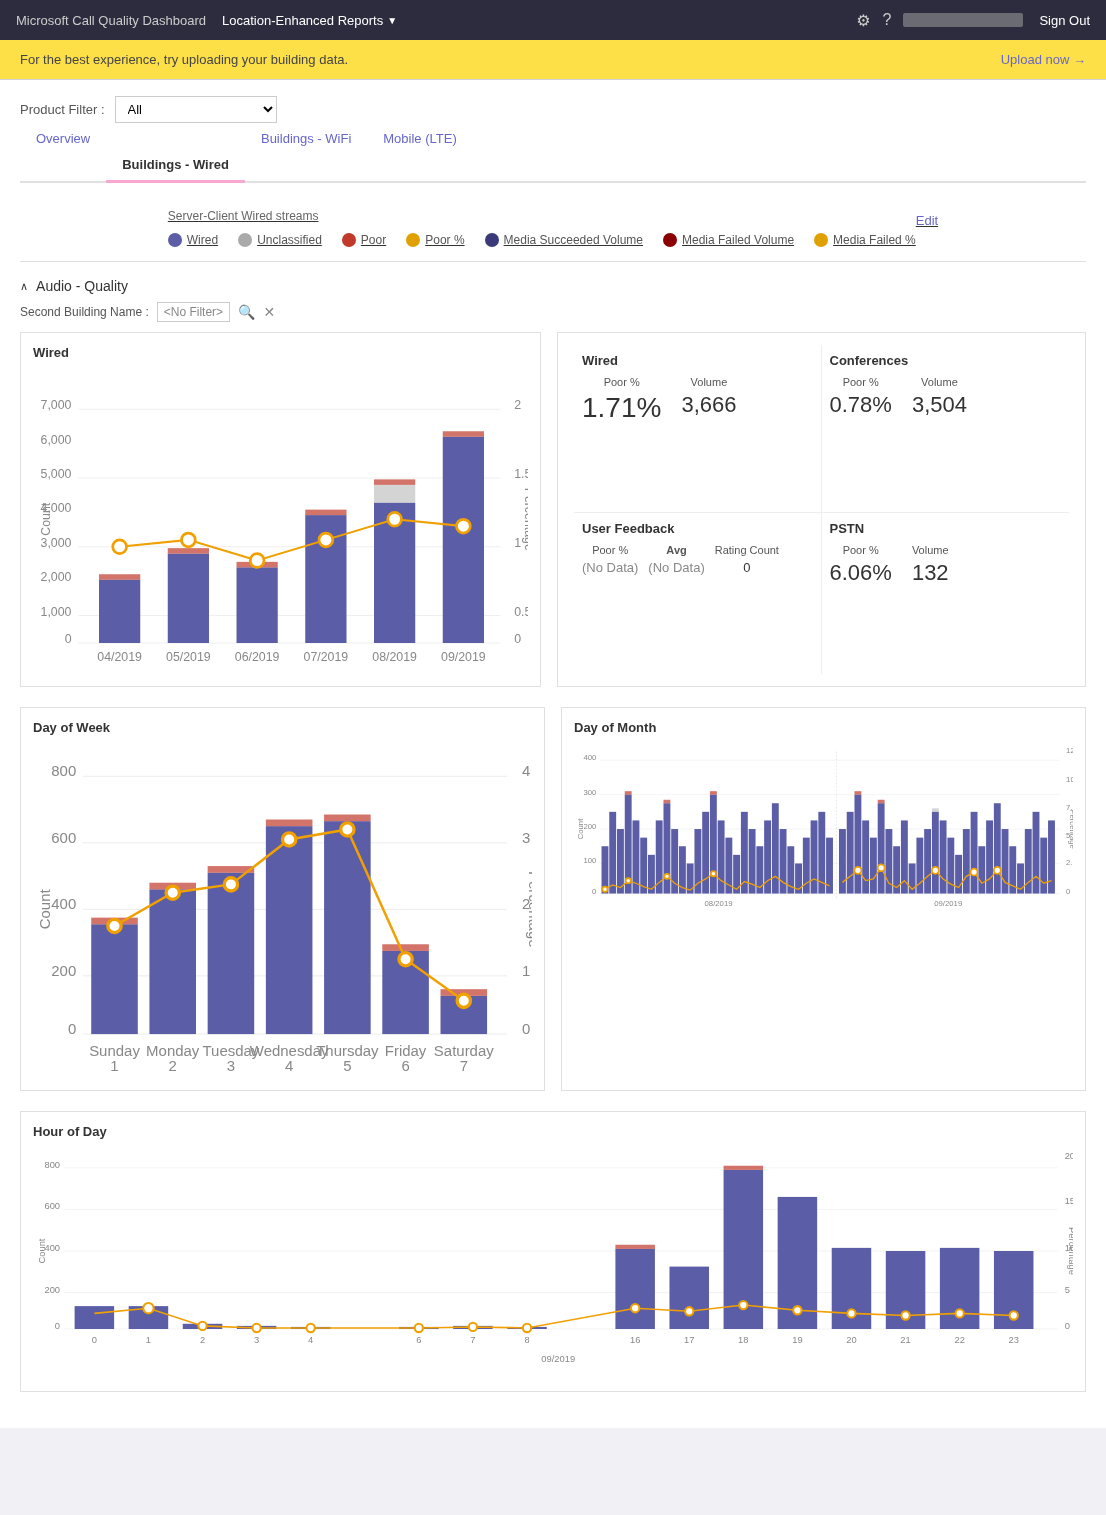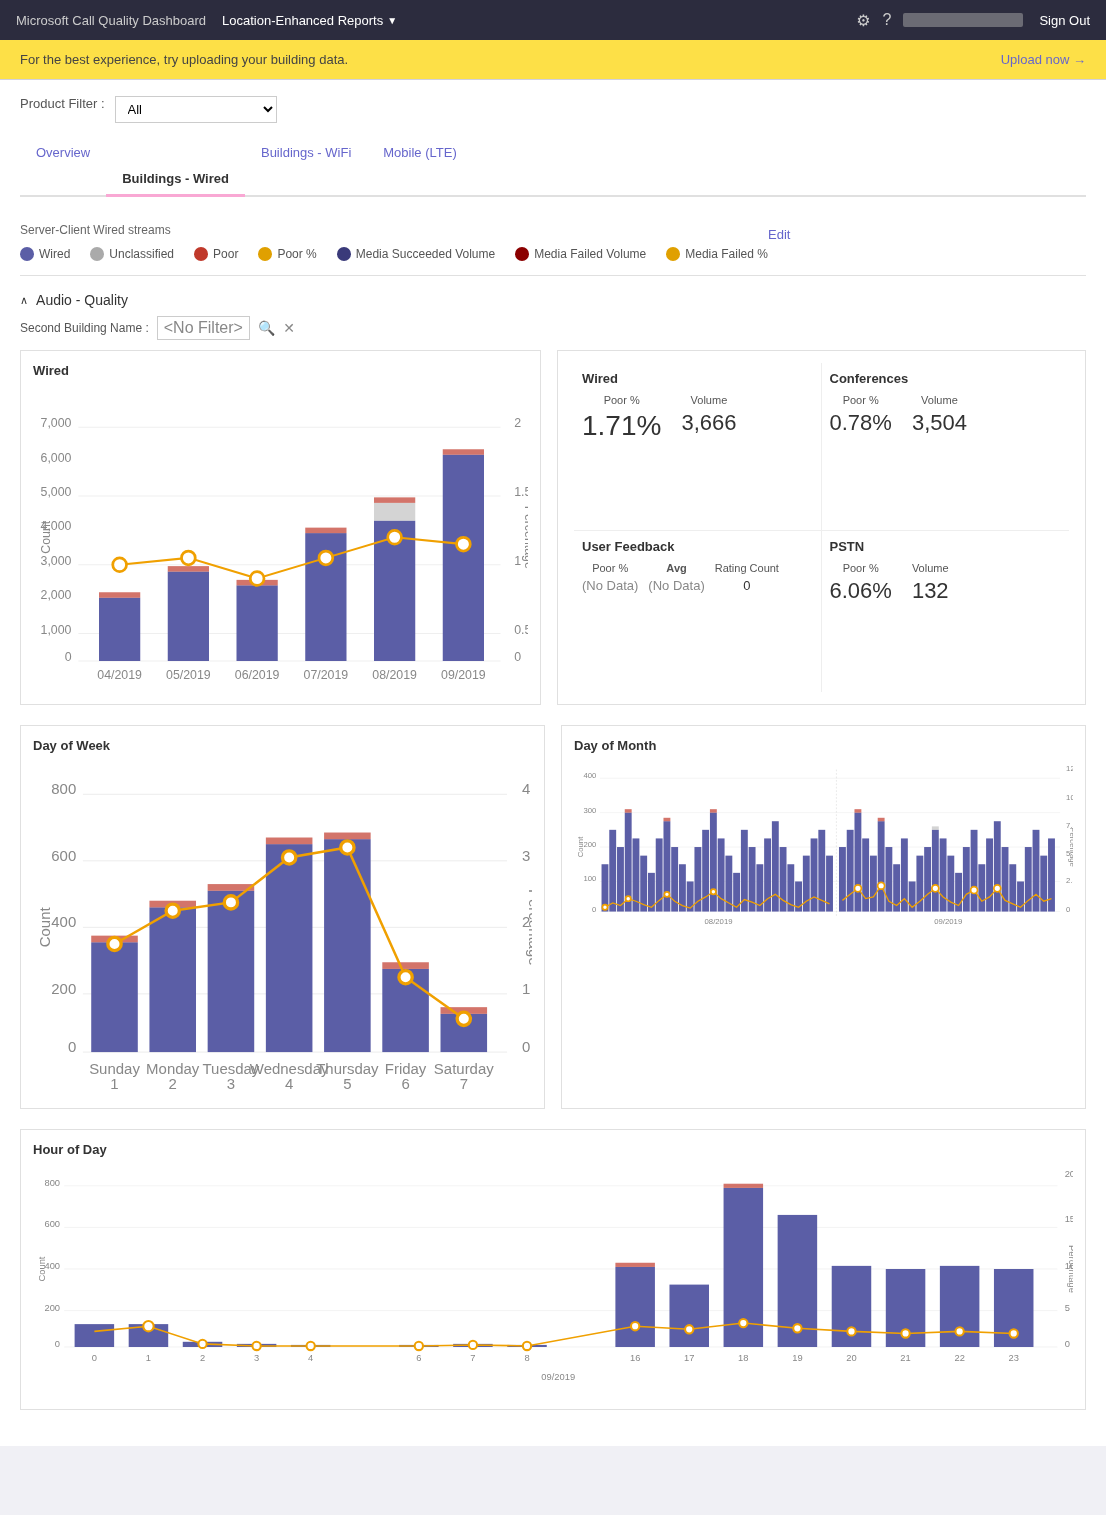--- a/index.html
+++ b/index.html
@@ -32,21 +32,21 @@
       justify-content: space-between;
       border-bottom: 1px solid #d0d0dd;
     }
     .upload-banner-text { font-size: 13px; color: #444; }
     .upload-now { color: #6666cc; font-size: 13px; cursor: pointer; display: flex; align-items: center; gap: 6px; }
 
     
     .main { background: white; padding: 16px 20px; }
 
     
-    .product-filter { display: flex; align-items: flex-start; gap: 10px; margin-bottom: 14px; }
+    .product-filter { display: flex; align-items: center; gap: 10px; }
     .product-filter label { font-size: 13px; color: #555; }
     .product-filter select {
       border: 1px solid #ccc;
       padding: 4px 20px 4px 8px;
       font-size: 13px;
       background: white;
       appearance: auto;
       min-width: 80px;
     }
 
@@ -76,21 +76,21 @@
     
     .section-header { display: flex; align-items: center; gap: 8px; font-size: 14px; color: #333; font-weight: 500; padding: 8px 0; cursor: pointer; }
     .section-header .chevron { font-size: 11px; }
 
     
     .filters-bar { display: flex; align-items: center; gap: 8px; margin: 10px 0 8px; }
     .filters-title { font-weight: 600; font-size: 13px; }
     .filter-add { color: #e06020; font-size: 16px; cursor: pointer; }
     .filter-row { display: flex; align-items: center; gap: 8px; margin-bottom: 10px; }
     .filter-name { font-size: 12px; color: #555; }
-    .filter-value { font-size: 16px; color: #888; border: 1px solid #ccc; padding: 2px 6px; }
+    .filter-value { font-size: 12px; color: #888; border: 1px solid #ccc; padding: 2px 6px; }
     .filter-icon { color: #888; font-size: 14px; cursor: pointer; }
 
     
     .charts-top { display: flex; gap: 16px; margin-bottom: 20px; }
     .chart-box { background: white; border: 1px solid #e0e0e0; padding: 12px; flex: 1; }
     .chart-box-title { font-size: 13px; font-weight: 600; margin-bottom: 8px; }
 
     
     .charts-row { display: flex; gap: 16px; margin-bottom: 20px; }
     .chart-small { flex: 1; border: 1px solid #e0e0e0; padding: 12px; background: white; }
@@ -143,21 +143,21 @@
   </div>
 
   <div class="tabs">
     <div class="tab">Overview</div>
     <div class="tab active">Buildings - Wired</div>
     <div class="tab">Buildings - WiFi</div>
     <div class="tab">Mobile (LTE)</div>
   </div>
 
   <div class="legend-section">
-    <div style="display:flex; justify-content:flex-start; align-items:flex-start;">
+    <div style="display:flex; justify-content:center; align-items:flex-start;text-decoration:underline;">
       <div>
         <div class="legend-label">Server-Client Wired streams</div>
         <div class="legend-items">
           <div class="legend-item">
             <div class="legend-dot" style="background:#5b5ea6;"></div>
             <span>Wired</span>
           </div>
           <div class="legend-item">
             <div class="legend-dot" style="background:#aaa;"></div>
             <span>Unclassified</span>

